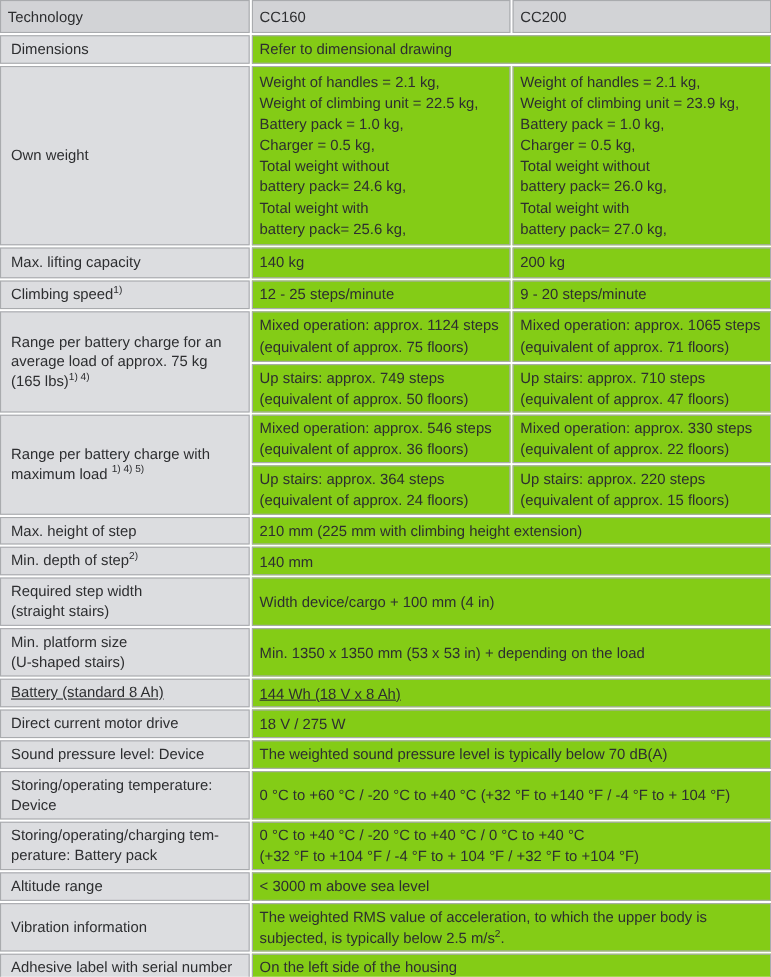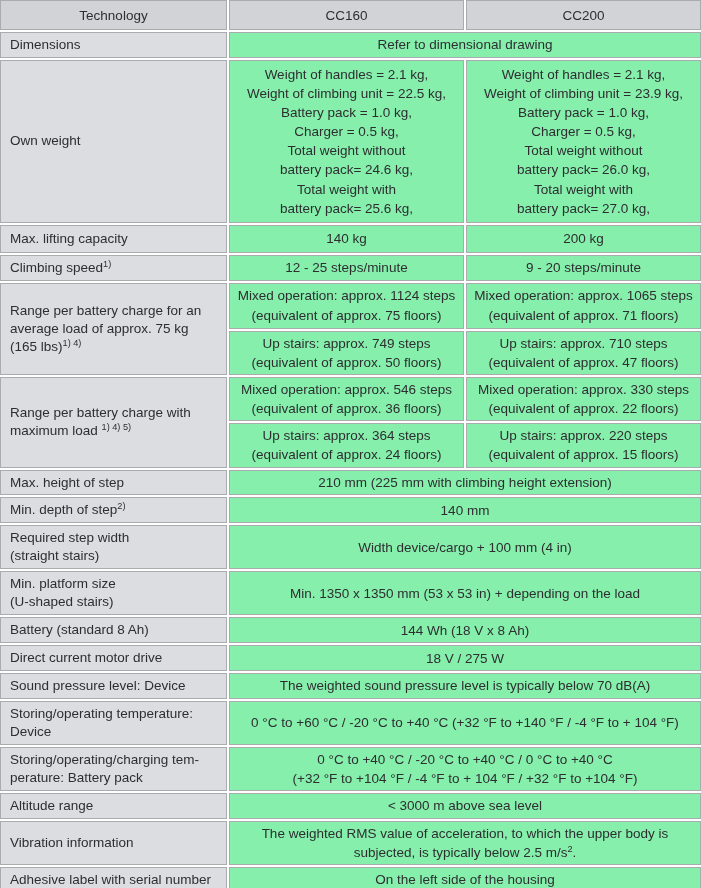--- a/index.html
+++ b/index.html
@@ -24,33 +24,32 @@
   col.c3 { width: 235px; }
   th, td {
     border: 1px solid var(--border-color, #a9abae);
     box-sizing: border-box;
     font-size: 13.5px;
     font-weight: normal;
     vertical-align: middle;
   }
   th.hdr {
     background: var(--header-bg, #d2d3d6);
-    text-align: center;
+    text-align: left;
     height: 30px;
     padding: 2px 6px;
   }
   td.label {
     background: var(--label-bg, #dcdde0);
     text-align: left;
     padding: 3px 9px;
     line-height: 1.32;
   }
   td.value {
-    background: #86efac;
-    text-align: center;
+    background: #84cc16;
     padding: 2px 6px;
     line-height: 1.42;
   }
   sup {
     font-size: 0.68em;
     vertical-align: super;
     line-height: 0;
   }
 </style>
 </head>
@@ -126,21 +125,21 @@
   <tr style="height:44px;">
     <td class="label">Required step width<br>(straight stairs)</td>
     <td class="value" colspan="2">Width device/cargo + 100 mm (4 in)</td>
   </tr>
 
   <tr style="height:44px;">
     <td class="label">Min. platform size<br>(U-shaped stairs)</td>
     <td class="value" colspan="2">Min. 1350 x 1350 mm (53 x 53 in) + depending on the load</td>
   </tr>
 
-  <tr style="height:26px;">
+  <tr style="height:26px;text-decoration:underline;">
     <td class="label">Battery (standard 8 Ah)</td>
     <td class="value" colspan="2">144 Wh (18 V x 8 Ah)</td>
   </tr>
 
   <tr style="height:25px;padding-left:28px;">
     <td class="label">Direct current motor drive</td>
     <td class="value" colspan="2">18 V / 275 W</td>
   </tr>
 
   <tr style="height:26px;">

